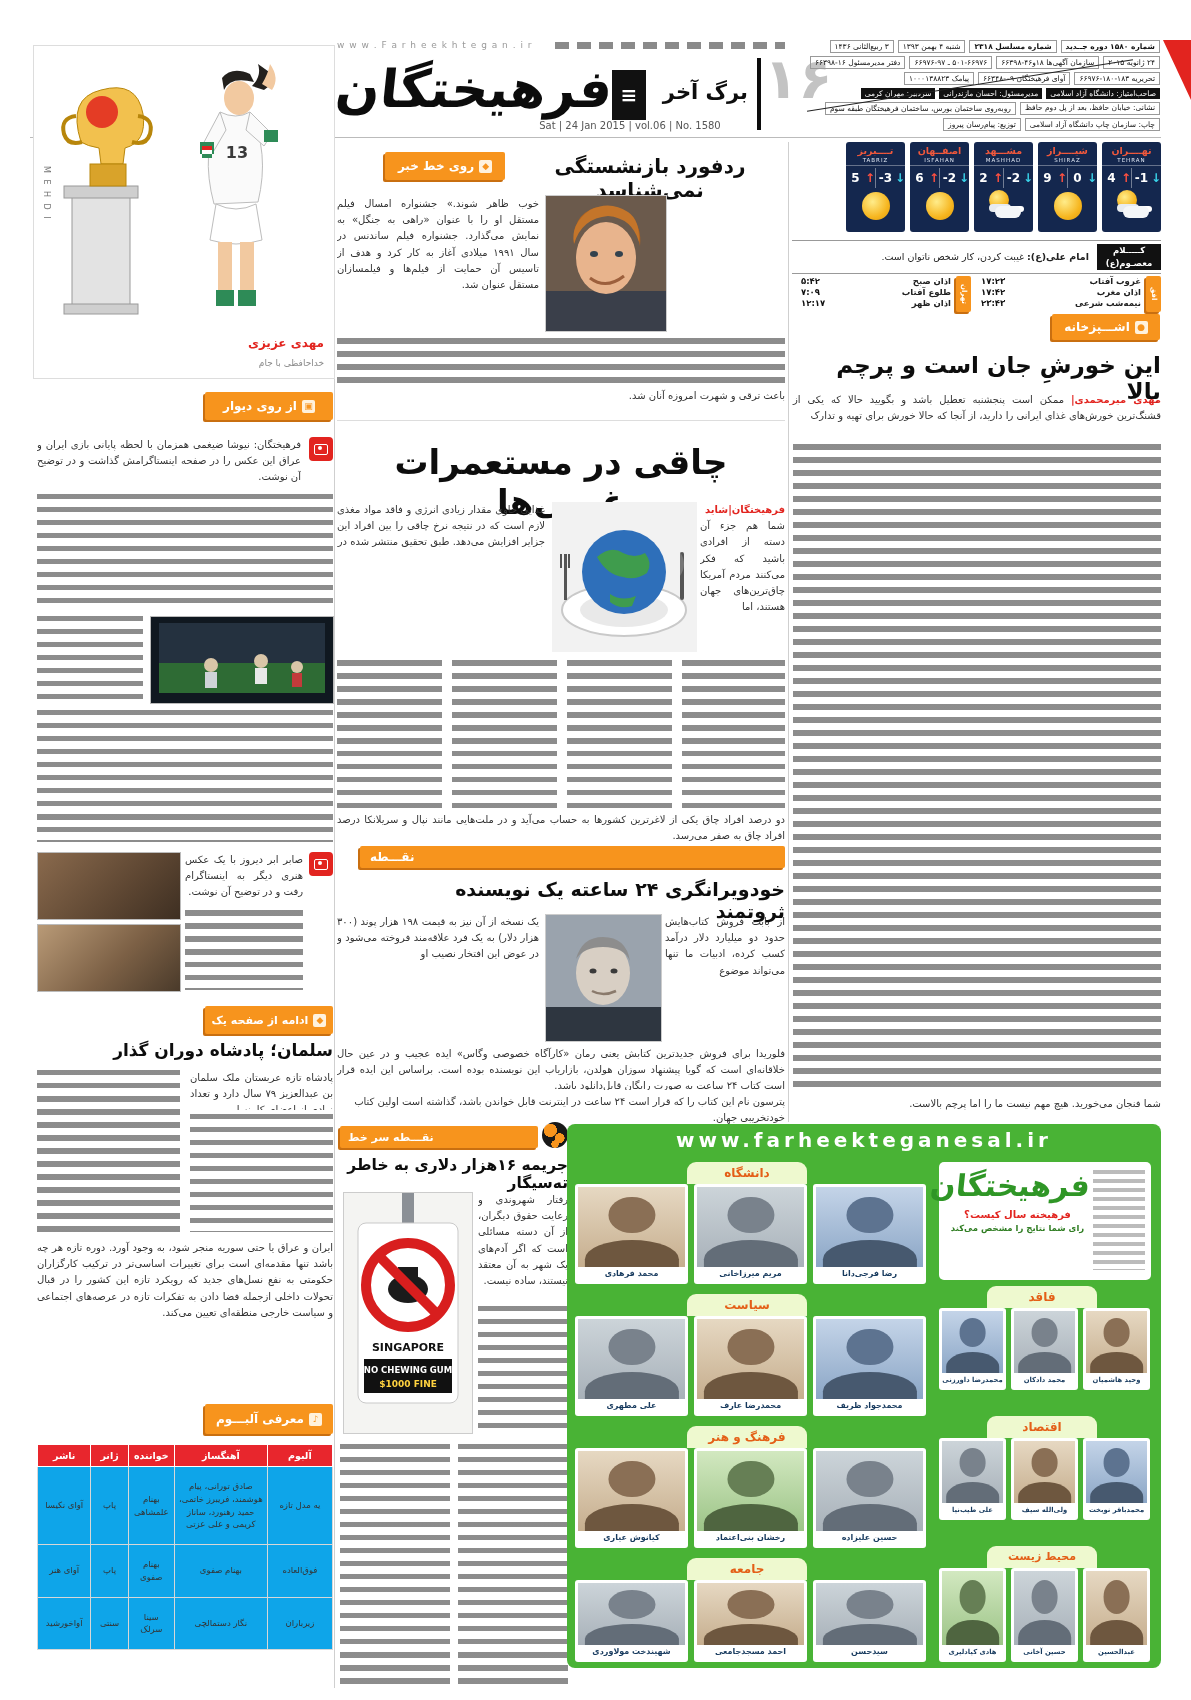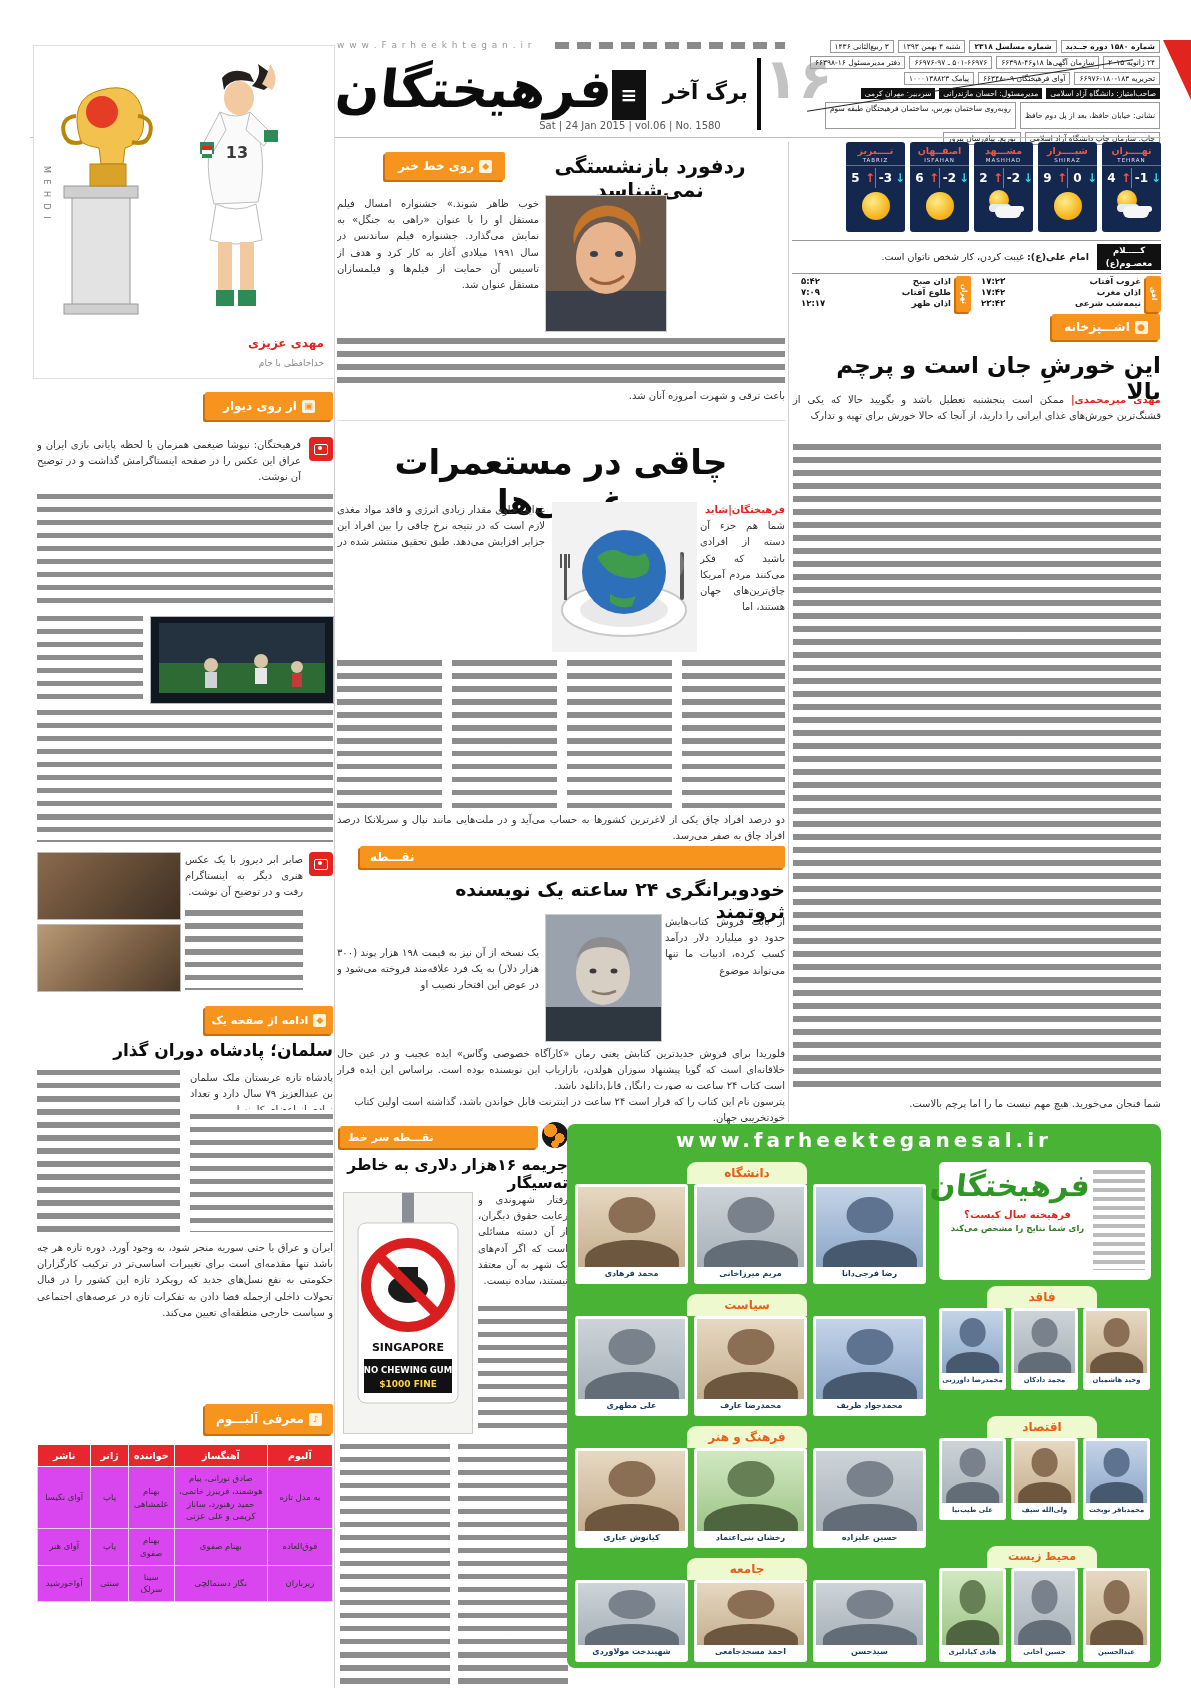--- a/index.html
+++ b/index.html
@@ -47,21 +47,21 @@
        transform:translateX(-50%);border-radius:50% 50% 0 0;background:#636d78;}
   .face.warm{background:linear-gradient(#e6d8c2,#c6ae8e);} .face.warm::before{background:#8a6f55;} .face.warm::after{background:#6e573f;}
   .face.blue{background:linear-gradient(#c4d4e8,#8ba6c6);} .face.blue::before{background:#5d7390;} .face.blue::after{background:#47596f;}
   .face.green{background:linear-gradient(#d2e8c0,#9cc487);} .face.green::before{background:#667f55;} .face.green::after{background:#4f6540;}
   .gcat{background:#eef9cf;color:#e45f17;font-weight:bold;font-size:12px;text-align:center;
         border-radius:9px 9px 0 0;line-height:22px;height:22px;}
   .gcard{background:#fff;border-radius:3px;padding:3px;box-sizing:border-box;}
   .gname{font-size:8px;color:#173a5e;text-align:center;line-height:14px;height:14px;overflow:hidden;font-weight:bold;}
   .albtable{width:296px;border-collapse:collapse;direction:rtl;font-size:8.5px;}
   .albtable th{background:#e8262d;color:#fff;font-size:9.5px;padding:5px 2px;border:1px solid #fff;}
-  .albtable td{border:1px solid #d7d7d7;padding:5px 3px;text-align:center;color:#333;background:#d946ef;line-height:1.5;}
+  .albtable td{border:1px solid #d7d7d7;padding:13px 3px;text-align:center;color:#333;background:#0ea5e9;line-height:1.5;}
   .prayrow{display:flex;justify-content:space-between;font-size:8.5px;line-height:11px;font-weight:bold;color:#222;}
   .prayrow b{color:#111;}
   .reditem{width:24px;height:24px;background:#e2241f;border-radius:4px;display:flex;align-items:center;justify-content:center;}
   .reditem i{width:12px;height:9px;border:1.5px solid #fff;border-radius:2px;position:relative;display:block;}
   .reditem i::after{content:"";position:absolute;left:3px;top:1px;width:4px;height:4px;border-radius:50%;background:#fff;}
 </style>
 </head>
 <body>
 
 <div class="page">
@@ -90,21 +90,21 @@
     <span style="border:1px solid #999;padding:1px 4px;">۲۴ ژانویه ۲۰۱۵</span>
     <span style="border:1px solid #999;padding:1px 4px;">سازمان آگهی‌ها ۱۸و۴۶-۶۶۳۹۸</span>
     <span style="border:1px solid #999;padding:1px 4px;">۵۰۱-۶۶۹۷۶ ـ ۹۷-۶۶۹۷۶</span>
     <span style="border:1px solid #999;padding:1px 4px;">دفتر مدیرمسئول ۱۶-۶۶۳۹۸</span>
     <span style="border:1px solid #999;padding:1px 4px;">تحریریه ۱۸۳-۱۸۰-۶۶۹۷۶</span>
     <span style="border:1px solid #999;padding:1px 4px;">آوای فرهیختگان ۰۹-۶۶۳۴۸</span>
     <span style="border:1px solid #999;padding:1px 4px;">پیامک ۱۰۰۰۱۳۸۸۲۳</span>
     <span style="background:#111;color:#fff;padding:1px 4px;">صاحب‌امتیاز: دانشگاه آزاد اسلامی</span>
     <span style="background:#111;color:#fff;padding:1px 4px;">مدیرمسئول: احسان مازندرانی</span>
     <span style="background:#111;color:#fff;padding:1px 4px;">سردبیر: مهران کرمی</span>
-    <span style="border:1px solid #999;padding:8px 4px;">نشانی: خیابان حافظ، بعد از پل دوم حافظ</span>
+    <span style="border:1px solid #999;padding:0 4px;">نشانی: خیابان حافظ، بعد از پل دوم حافظ</span>
     <span style="border:1px solid #999;padding:1px 4px;">روبه‌روی ساختمان بورس، ساختمان فرهیختگان طبقه سوم</span>
     <span style="border:1px solid #999;padding:1px 4px;">چاپ: سازمان چاپ دانشگاه آزاد اسلامی</span>
     <span style="border:1px solid #999;padding:1px 4px;">توزیع: پیام‌رسان پیروز</span>
   </div>
   <div class="abs" style="left:1163px;top:40px;width:0;height:0;border-top:60px solid #e2241f;border-left:28px solid transparent;"></div>
   <div class="abs" style="left:805px;top:85px;width:330px;height:1px;background:#222;transform:rotate(-9deg);"></div>
 
   <div class="abs hline" style="left:30px;top:137px;width:1131px;"></div>
   <div class="abs vline" style="left:334px;top:142px;height:1546px;"></div>
   <div class="abs vline" style="left:788px;top:142px;height:980px;"></div>
@@ -299,21 +299,21 @@
       <rect width="115" height="126" fill="#9aa3ad"></rect>
       <rect y="92" width="115" height="34" fill="#2e3640"></rect>
       <ellipse cx="57" cy="58" rx="27" ry="32" fill="#d8cfc4"></ellipse>
       <path d="M30 44 Q36 22 57 22 Q80 22 84 46 Q78 32 57 32 Q38 32 30 44Z" fill="#8d8d8d"></path>
       <ellipse cx="47" cy="56" rx="3.5" ry="2.5" fill="#3a3a3a"></ellipse>
       <ellipse cx="68" cy="56" rx="3.5" ry="2.5" fill="#3a3a3a"></ellipse>
       <path d="M46 76 Q57 82 70 76" stroke="#8a7a6c" stroke-width="2.5" fill="none"></path>
     </svg>
   </div>
   <div class="abs rtl body-txt jus" style="left:665px;top:914px;width:120px;height:126px;overflow:hidden;">از بابت فروش کتاب‌هایش حدود دو میلیارد دلار درآمد کسب کرده، ادبیات ما تنها می‌تواند موضوع</div>
-  <div class="abs rtl body-txt jus" style="left:337px;top:945px;width:202px;height:126px;overflow:hidden;">یک نسخه از آن نیز به قیمت ۱۹۸ هزار پوند (۳۰۰ هزار دلار) به یک فرد علاقه‌مند فروخته می‌شود و در عوض این افتخار نصیب او</div>
+  <div class="abs rtl body-txt jus" style="left:337px;top:914px;width:202px;height:126px;overflow:hidden;">یک نسخه از آن نیز به قیمت ۱۹۸ هزار پوند (۳۰۰ هزار دلار) به یک فرد علاقه‌مند فروخته می‌شود و در عوض این افتخار نصیب او</div>
   <div class="abs rtl body-txt jus" style="left:337px;top:1046px;width:448px;height:44px;overflow:hidden;">فلوریدا برای فروش جدیدترین کتابش یعنی رمان «کارآگاه خصوصی وگاس» ایده عجیب و در عین حال خلاقانه‌ای است که گویا پیشنهاد سوزان هولدن، بازاریاب این نویسنده بوده است. براساس این ایده قرار است کتاب ۲۴ ساعت به صورت رایگان قابل‌دانلود باشد.</div>
   <div class="abs rtl body-txt" style="left:337px;top:1094px;width:448px;">پترسون نام این کتاب را که قرار است ۲۴ ساعت در اینترنت قابل خواندن باشد، گذاشته است اولین کتاب خودتخریبی جهان.</div>
 
   <div class="tab abs rtl" style="left:340px;top:1126px;width:198px;height:22px;font-size:11px;justify-content:flex-end;padding-left:8px;box-sizing:border-box;">
     <span>نقـــطه سر خط</span>
   </div>
   <div class="abs globe-ic" style="left:542px;top:1122px;width:26px;height:26px;"></div>
   <div class="abs rtl headline" style="left:340px;top:1156px;width:228px;font-size:15.5px;text-align:right;">جریمه ۱۶هزار دلاری به خاطر ته‌سیگار</div>
 
   <div class="abs" style="left:343px;top:1192px;width:128px;height:240px;border:1px solid #ccc;background:#7dd3fc;overflow:hidden;">

